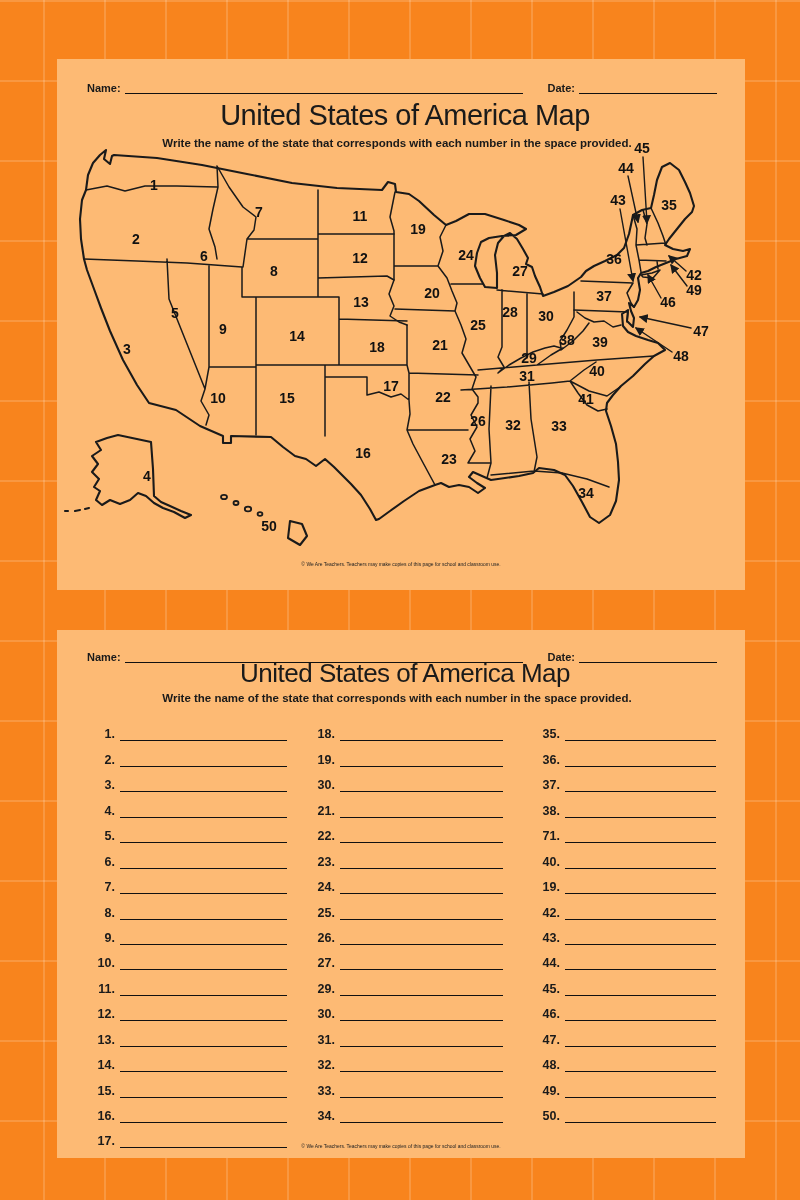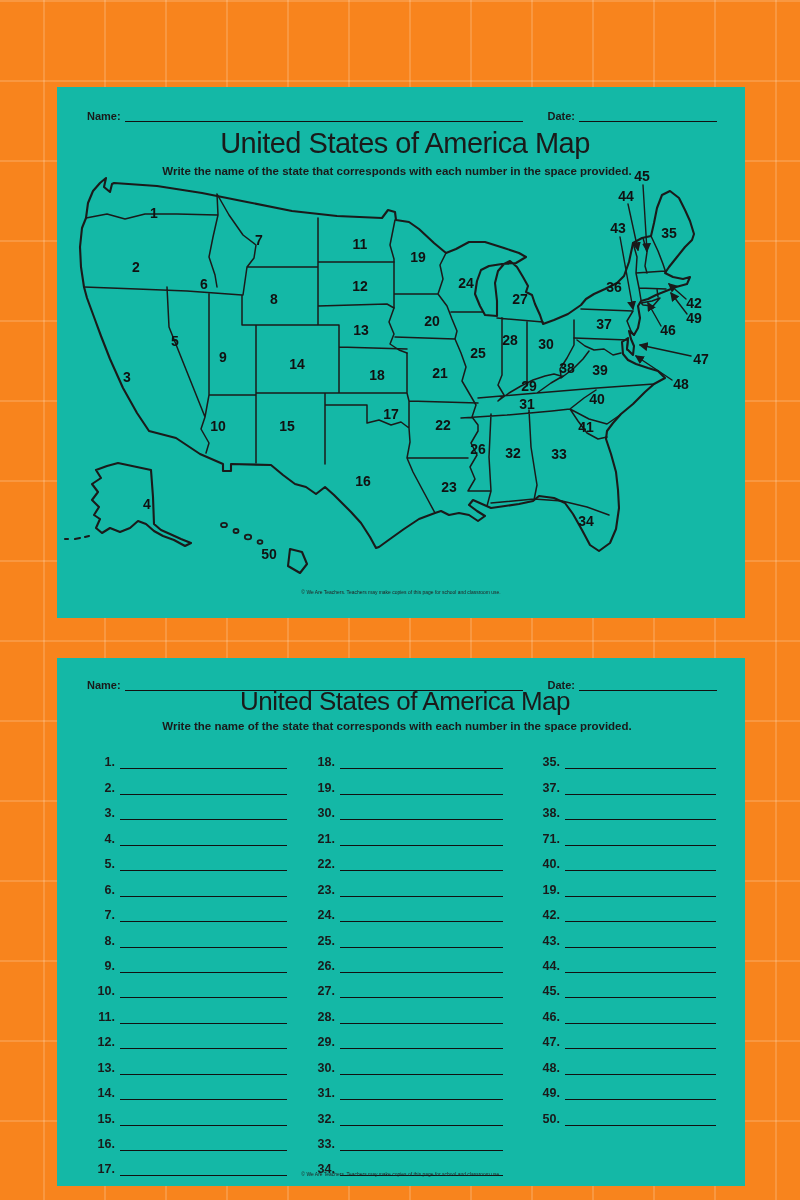--- a/index.html
+++ b/index.html
@@ -7,21 +7,21 @@
     width:800px;height:1200px;position:relative;overflow:hidden;
     font-family:"Liberation Sans",sans-serif;
     background-color:#f8841d;
     background-image:
       linear-gradient(rgba(255,255,255,.16) 2px, transparent 2px),
       linear-gradient(90deg, rgba(255,255,255,.16) 2px, transparent 2px);
     background-size:100% 80px, 61px 100%;
     background-position:0 0, 43px 0;
   }
   .page{
-    position:absolute;left:57px;width:688px;background:#14b8a6;color:#1a1a1a;margin-top:28px;
+    position:absolute;left:57px;width:688px;background:#fdba74;color:#1a1a1a;
   }
   #page1{top:59px;height:531px;}
   #page2{top:630px;height:528px;}
   .name-row{
     position:absolute;left:30px;right:28px;display:flex;align-items:flex-end;
     font-size:11px;font-weight:bold;height:15px;
   }
   #page1 .name-row{top:20px;}
   #page2 .name-row{top:18px;}
   .fill-line{flex:1;border-bottom:1.5px solid #111;margin-left:4px;height:13px;}
@@ -277,24 +277,20 @@
       </div>
       <div class="row">
         <span class="num">26.</span>
         <span class="blank"></span>
       </div>
       <div class="row">
         <span class="num">27.</span>
         <span class="blank"></span>
       </div>
       <div class="row">
-        <span class="num">28.</span>
-        <span class="blank"></span>
-      </div>
-      <div class="row">
         <span class="num">29.</span>
         <span class="blank"></span>
       </div>
       <div class="row">
         <span class="num">30.</span>
         <span class="blank"></span>
       </div>
       <div class="row">
         <span class="num">31.</span>
         <span class="blank"></span>
@@ -308,20 +304,24 @@
         <span class="blank"></span>
       </div>
       <div class="row">
         <span class="num">34.</span>
         <span class="blank"></span>
       </div>
     </div>
   <div class="answers" id="col3">
       <div class="row">
         <span class="num">35.</span>
+        <span class="blank"></span>
+      </div>
+      <div class="row">
+        <span class="num">36.</span>
         <span class="blank"></span>
       </div>
       <div class="row">
         <span class="num">37.</span>
         <span class="blank"></span>
       </div>
       <div class="row">
         <span class="num">38.</span>
         <span class="blank"></span>
       </div>

